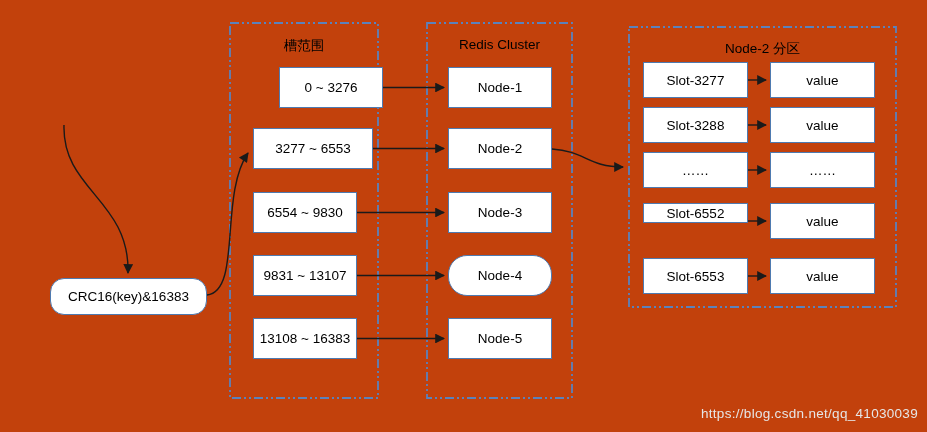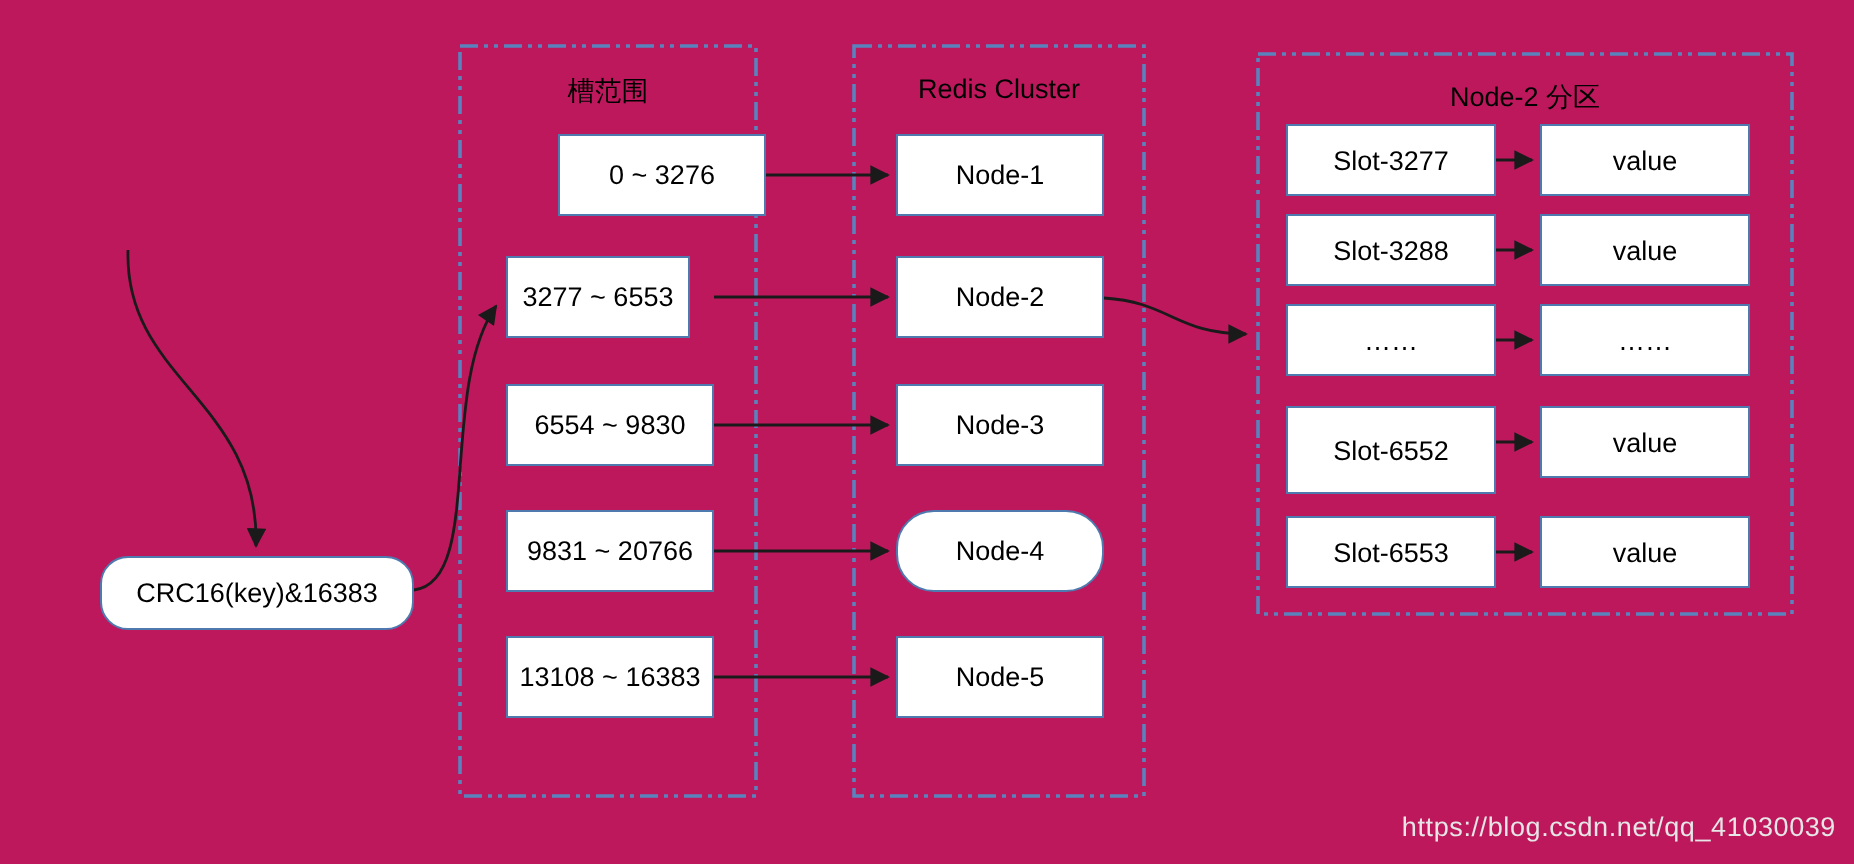--- a/index.html
+++ b/index.html
@@ -6,21 +6,21 @@
     --box-border:#4e7ab0;
     --dash-border:#5a82bd;
     --arrow:#1a1a1a;
     --watermark:#e6e6e6;
     --text:#000000;
   }
   html,body{margin:0;padding:0;background:#ffffff;}
   .canvas{
     position:relative;
     width:927px;height:432px;
-    background:#be185d;
+    background:#c2410c;
     font-family:"Liberation Sans", sans-serif;
     color:var(--text);
     overflow:hidden;
   }
   .box{
     position:absolute;
     box-sizing:border-box;
     border:1.5px solid var(--box-border);
     background:#ffffff;
     display:flex;align-items:center;justify-content:center;
@@ -68,41 +68,41 @@
   <div class="panel" style="left:426px;top:22px;width:147px;height:377px;">
     <div class="panel-title" style="top:15px;">Redis Cluster</div>
   </div>
   <div class="panel" style="left:628px;top:26px;width:269px;height:282px;">
     <div class="panel-title" style="top:14px;">Node-2 分区</div>
   </div>
 
   <div class="box" style="left:50px;top:278px;width:157px;height:37px;border-radius:14px;">CRC16(key)&amp;16383</div>
 
   <div class="box" style="left:253px;top:67px;width:104px;height:41px;margin-left:26px;">0 ~ 3276</div>
-  <div class="box" style="left:253px;top:128px;width:92px;height:41px;">3277 ~ 6553</div>
+  <div class="box" style="left:253px;top:128px;width:120px;height:41px;">3277 ~ 6553</div>
   <div class="box" style="left:253px;top:192px;width:104px;height:41px;">6554 ~ 9830</div>
-  <div class="box" style="left:253px;top:255px;width:104px;height:41px;">9831 ~ 20766</div>
+  <div class="box" style="left:253px;top:255px;width:104px;height:41px;">9831 ~ 13107</div>
   <div class="box" style="left:253px;top:318px;width:104px;height:41px;">13108 ~ 16383</div>
 
   <div class="box" style="left:448px;top:67px;width:104px;height:41px;">Node-1</div>
   <div class="box" style="left:448px;top:128px;width:104px;height:41px;">Node-2</div>
   <div class="box" style="left:448px;top:192px;width:104px;height:41px;">Node-3</div>
   <div class="box" style="left:448px;top:255px;width:104px;height:41px;border-radius:19px;">Node-4</div>
   <div class="box" style="left:448px;top:318px;width:104px;height:41px;">Node-5</div>
 
   <div class="box" style="left:643px;top:62px;width:105px;height:36px;">Slot-3277</div>
   <div class="box" style="left:770px;top:62px;width:105px;height:36px;">value</div>
 
   <div class="box" style="left:643px;top:107px;width:105px;height:36px;">Slot-3288</div>
   <div class="box" style="left:770px;top:107px;width:105px;height:36px;">value</div>
 
   <div class="box" style="left:643px;top:152px;width:105px;height:36px;">……</div>
   <div class="box" style="left:770px;top:152px;width:105px;height:36px;">……</div>
 
-  <div class="box" style="left:643px;top:203px;width:105px;height:44px;">Slot-6552</div>
+  <div class="box" style="left:643px;top:203px;width:105px;height:20px;">Slot-6552</div>
   <div class="box" style="left:770px;top:203px;width:105px;height:36px;">value</div>
 
   <div class="box" style="left:643px;top:258px;width:105px;height:36px;">Slot-6553</div>
   <div class="box" style="left:770px;top:258px;width:105px;height:36px;">value</div>
 
   <svg class="overlay" width="927" height="432" viewBox="0 0 927 432">
     <defs>
       <marker id="arrowhead" viewBox="0 0 10 10" refX="9" refY="5" markerWidth="9" markerHeight="7" orient="auto">
         <path d="M0,0 L10,5 L0,10 z" fill="#1a1a1a"></path>
       </marker>

